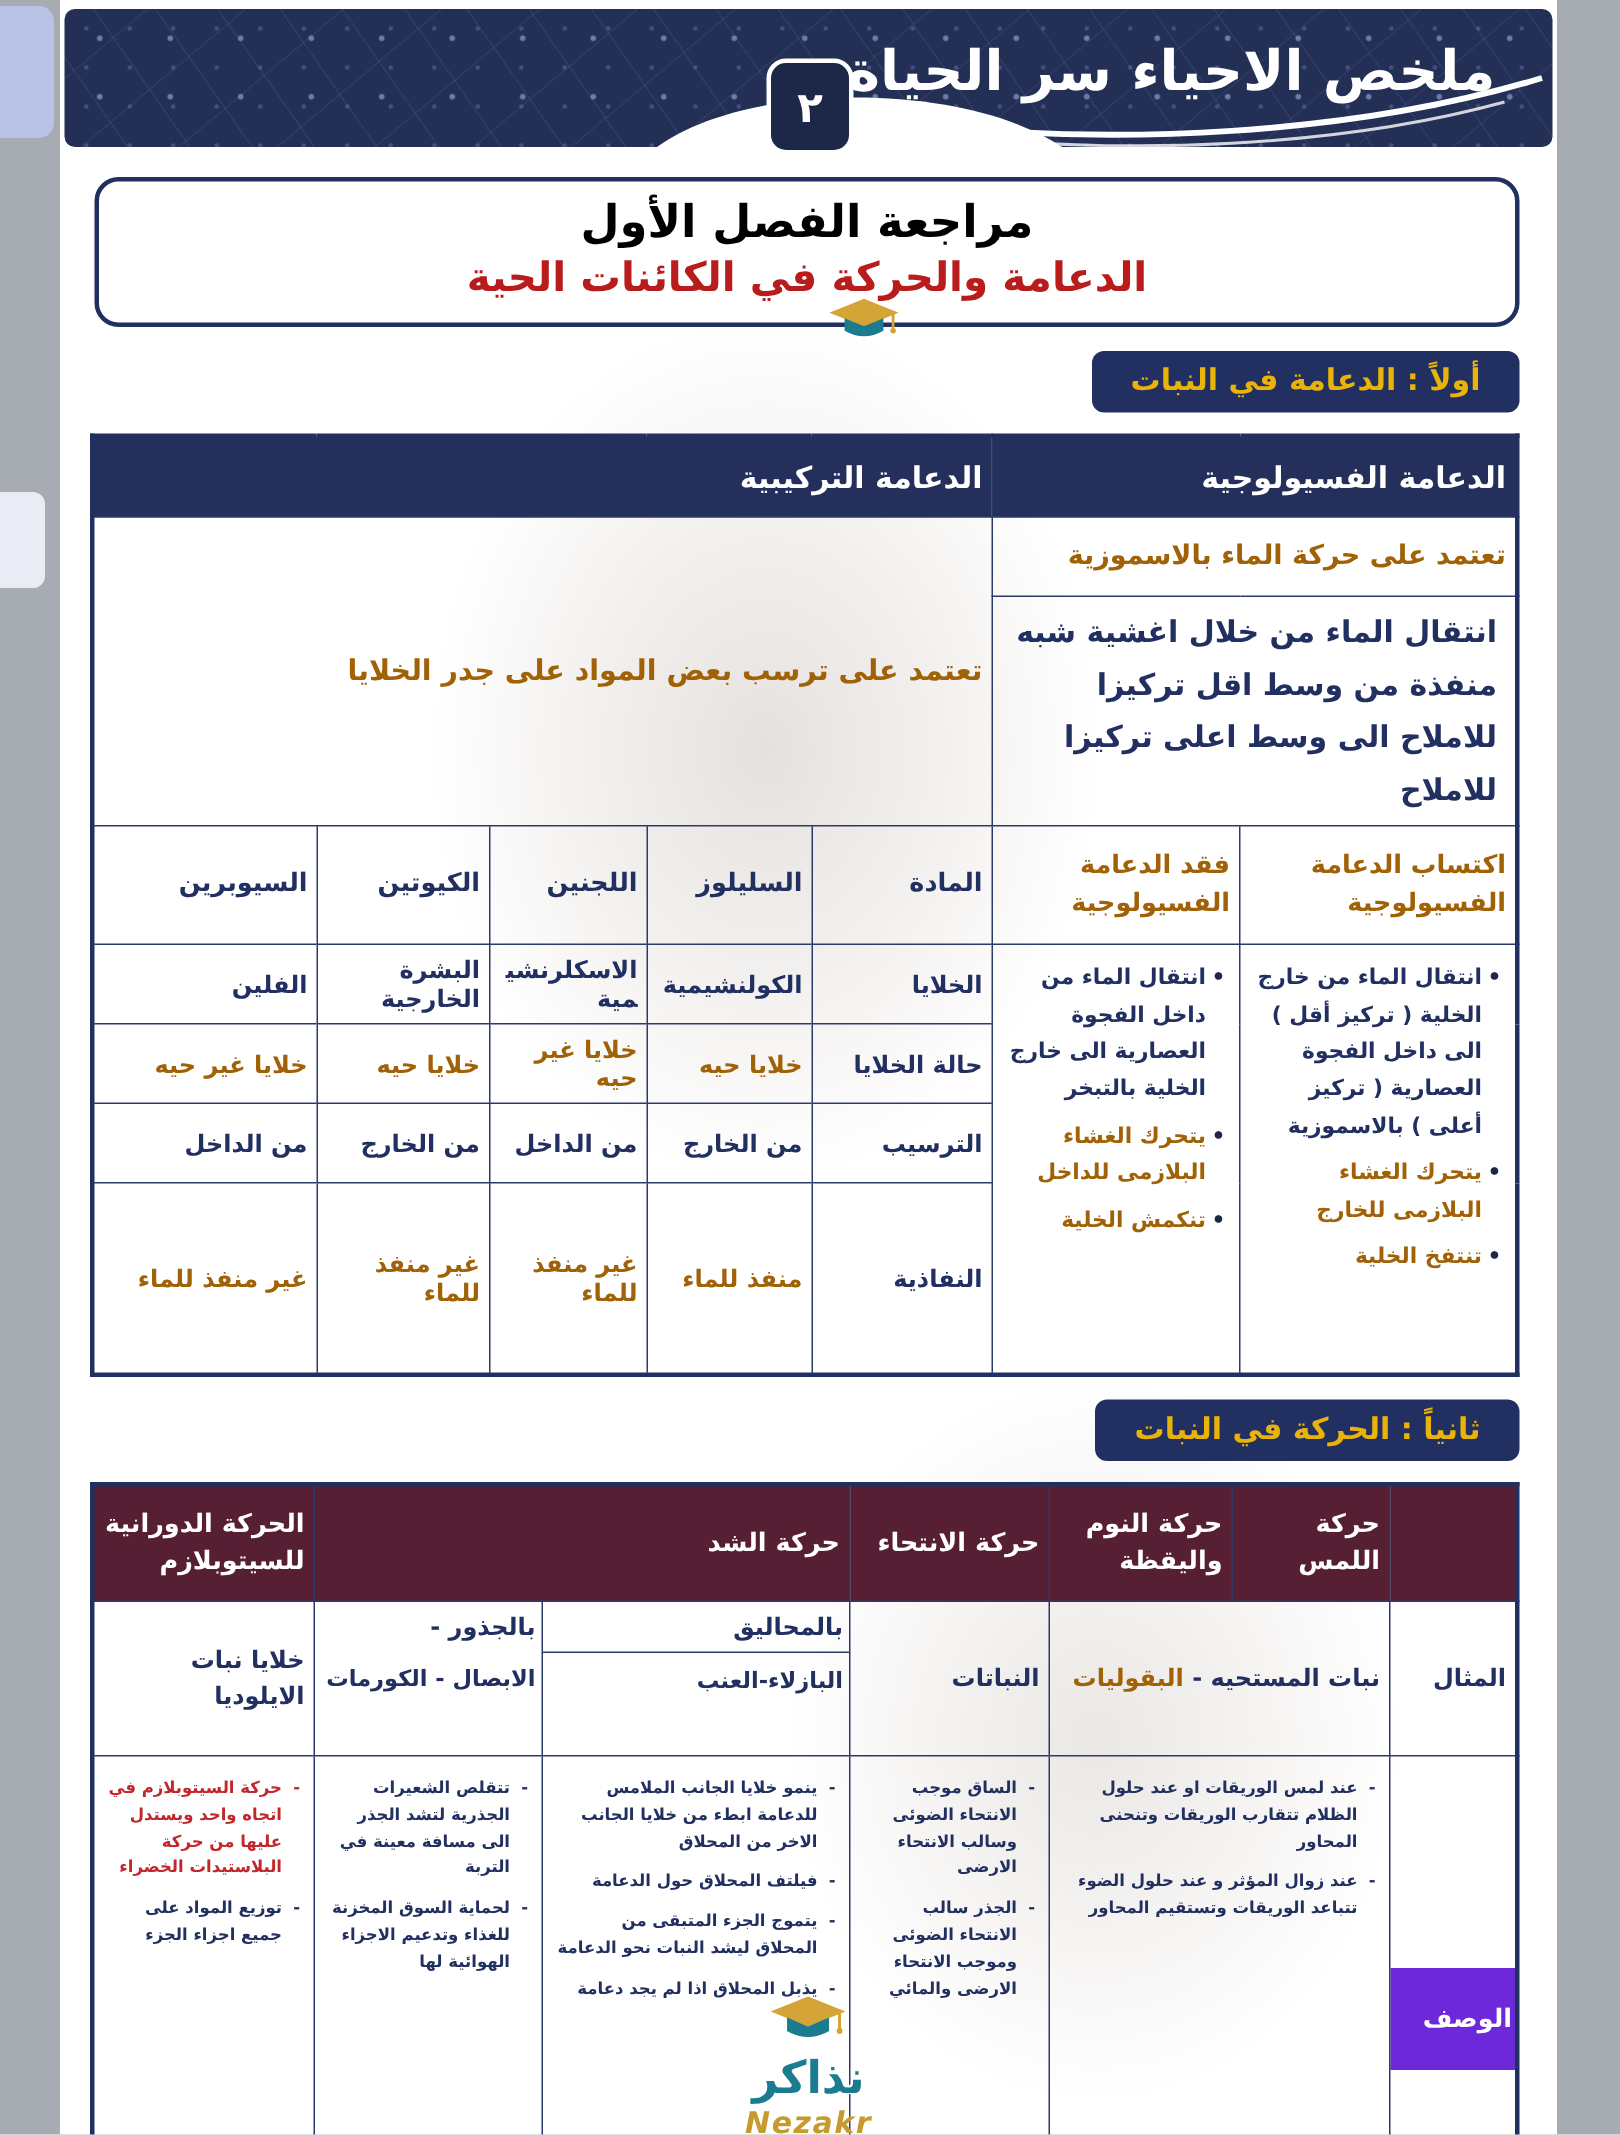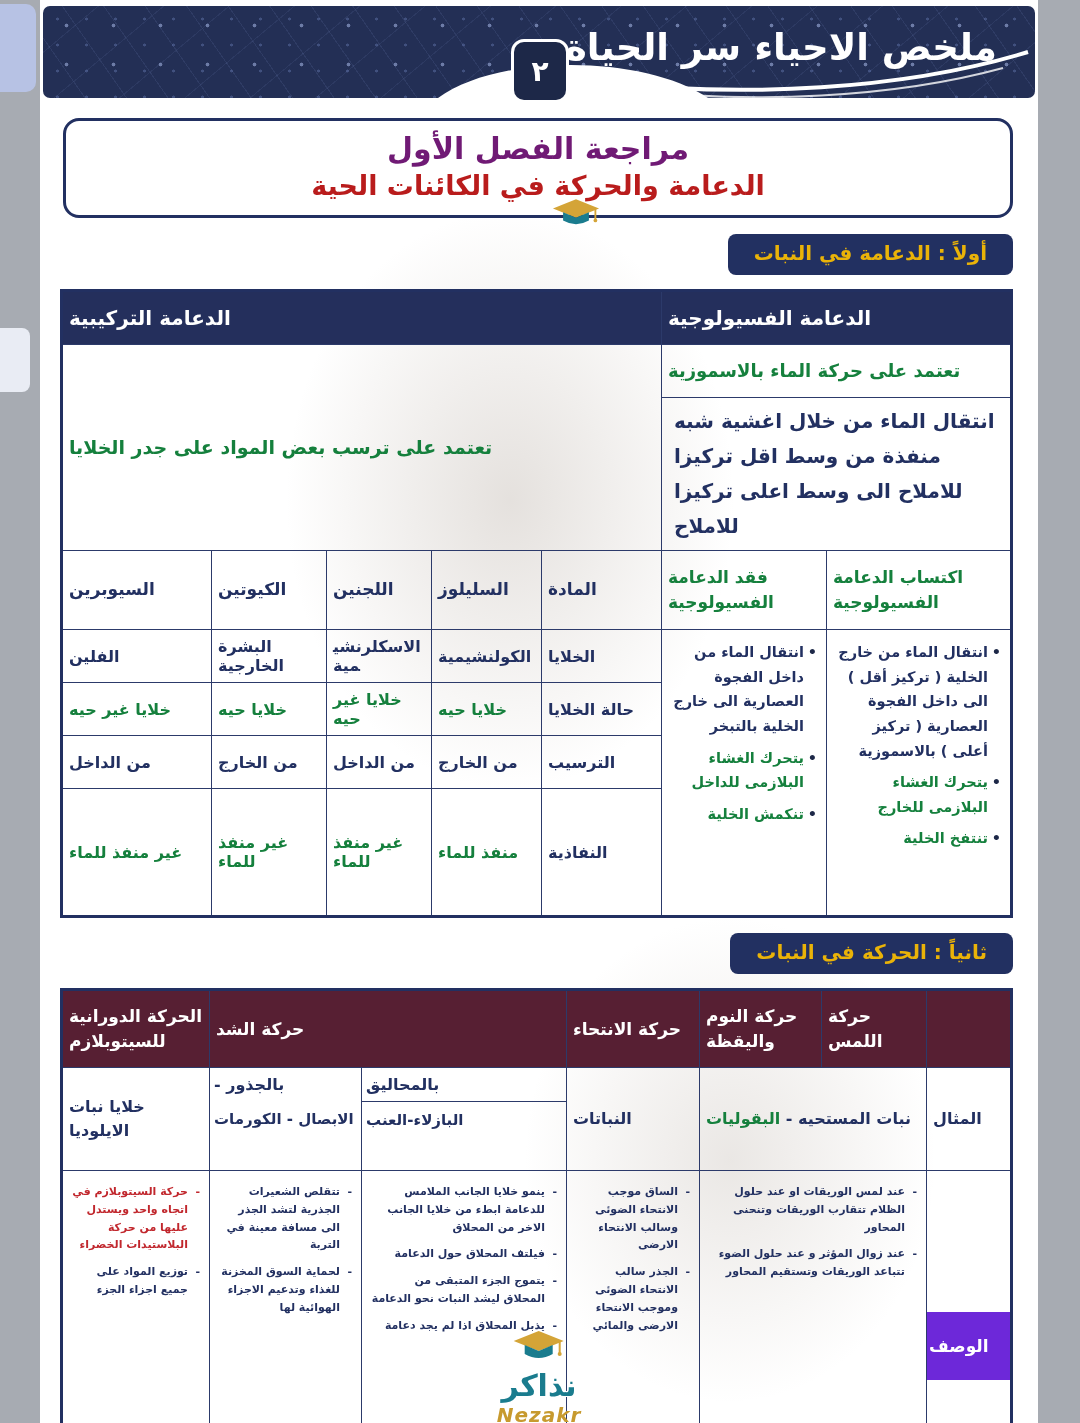--- a/index.html
+++ b/index.html
@@ -34,32 +34,32 @@
   .blob{position:absolute;z-index:0;pointer-events:none;}
   .blob1{left:230px;top:190px;width:480px;height:620px;
     background:radial-gradient(ellipse at center, rgba(186,176,167,.38), rgba(186,176,167,0) 66%);}
   .blob2{left:470px;top:900px;width:440px;height:520px;
     background:radial-gradient(ellipse at center, rgba(186,176,167,.30), rgba(186,176,167,0) 66%);}
 
   .content{position:absolute;left:23px;top:118px;width:950px;direction:rtl;z-index:2;}
 
   .title-box{border:3px solid #223061;border-radius:16px;text-align:center;
     padding:10px 8px 14px;margin-bottom:16px;background:rgba(255,255,255,.55);}
-  .title-line1{font-size:30px;font-weight:bold;color:#701a75;}
+  .title-line1{font-size:30px;font-weight:bold;color:#000000;}
   .title-line2{font-size:27px;font-weight:bold;color:#b91c1c;margin-top:4px;}
 
   .badge{display:inline-block;background:#223061;color:#eab308;font-size:20px;font-weight:bold;
     padding:7px 26px 10px;border-radius:8px;margin-bottom:14px;}
 
   table{width:950px;border-collapse:collapse;table-layout:fixed;background:transparent;}
-  td{border:1.5px solid #2c3a6a;text-align:left;vertical-align:middle;
+  td{border:1.5px solid #2c3a6a;text-align:right;vertical-align:middle;
      padding:3px 6px;font-weight:bold;color:#223061;word-wrap:break-word;}
   .t1{border:3px solid #223061;margin-bottom:15px;}
   .t2{border:3px solid #223061;}
-  .red{color:#15803d;}
+  .red{color:#a16207;}
 
   
   .c-gain{width:185px}.c-loss{width:165px}.c-mat{width:120px}.c-cel{width:110px}
   .c-lig{width:105px}.c-cut{width:115px}.c-sub{width:150px}
   .th{background:#242f5c;color:#ffffff;font-size:20px;height:46px;}
   .principle{font-size:18px;height:46px;line-height:1.6;}
   .struct-principle{font-size:19px;}
   .def{font-size:20px;line-height:1.75;padding:6px 12px;height:88px;}
   .subhead{font-size:17px;height:72px;line-height:1.5;}
   .cell{font-size:16px;height:46px;}

